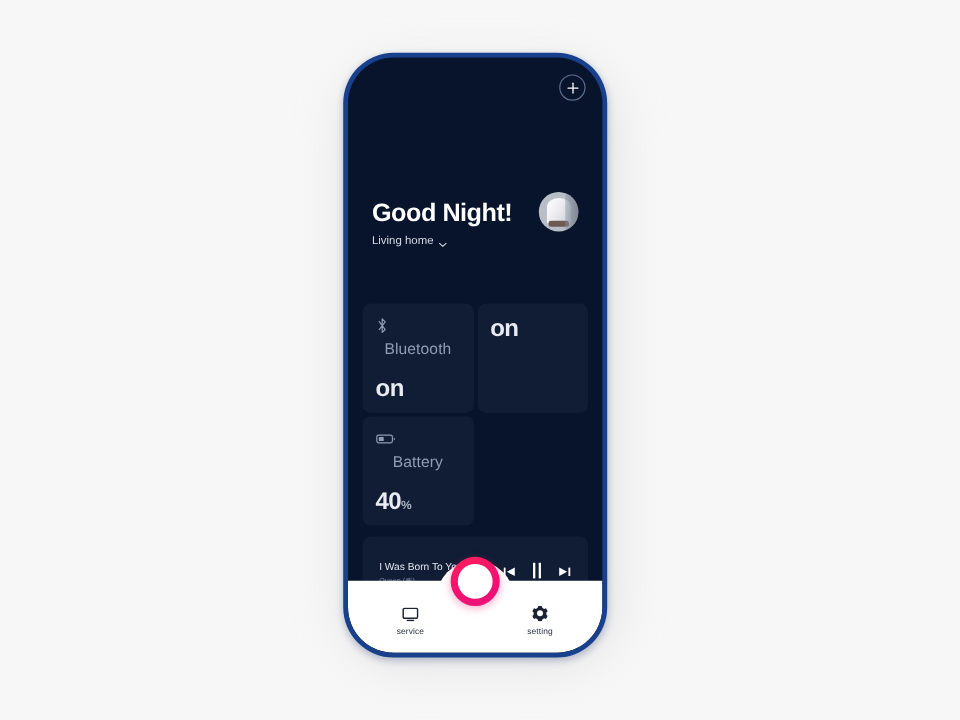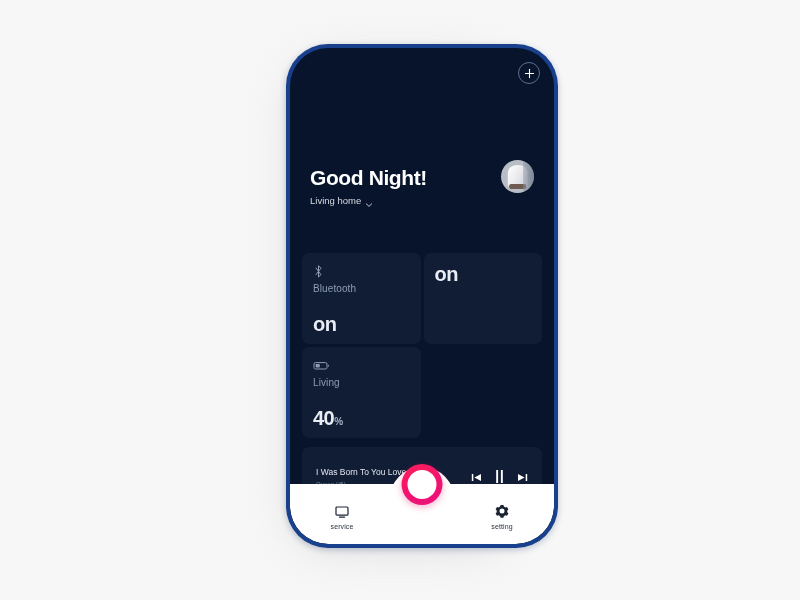--- a/index.html
+++ b/index.html
@@ -23,21 +23,21 @@
     border-radius: 44px;
     background: #c9c9cc;
     filter: blur(22px);
     opacity: .55;
   }
 
   #phone {
     position: absolute;
     left: 286px;
     top: 44px;
-    width: 272px;
+    width: 220px;
     height: 504px;
     border-radius: 42px;
     background: #18408c;
     padding: 4px;
     box-shadow: 0 2px 6px rgba(20,40,90,.25);
   }
 
   #screen {
     position: relative;
     width: 100%;
@@ -144,24 +144,25 @@
     height: 91px;
     padding: 11px 11px 10px 11px;
     display: flex;
     flex-direction: column;
     justify-content: space-between;
     cursor: pointer;
   }
   .tile-icon { height: 15px; color: #8e9cb4; }
   .tile-icon svg { display: block; }
   .tile-label {
-    font-size: 10px;
+    font-size: 13px;
     color: #8e9cb4;
     margin-top: 4px;
     letter-spacing: .1px;
+    text-align: center;
   }
   .tile-top { }
   .tile-value {
     font-size: 20px;
     font-weight: bold;
     color: #e9ecf2;
     line-height: 1;
     letter-spacing: -.5px;
   }
   .tile-value .unit {
@@ -327,21 +328,21 @@
 
       <div class="tile">
         <div class="tile-top">
           <div class="tile-icon">
             <svg width="17" height="15" viewBox="0 0 17 15">
               <rect x="1" y="4.6" width="13" height="6.4" rx="1.5" fill="none" stroke="currentColor" stroke-width="1"></rect>
               <rect x="2.6" y="6.1" width="4.2" height="3.4" rx="0.7" fill="currentColor"></rect>
               <path d="M15.1 6.8 v2 a1 1 0 0 0 0 -2 z" fill="currentColor"></path>
             </svg>
           </div>
-          <div class="tile-label">Living</div>
+          <div class="tile-label">Battery</div>
         </div>
         <div class="tile-value"><span>40</span><span class="unit">%</span></div>
       </div>
 
     </div>
 
     <div id="player">
       <div id="track-info">
         <div id="track-title">I Was Born To You Love</div>
         <div id="track-artist">Queen (퀸)</div>

